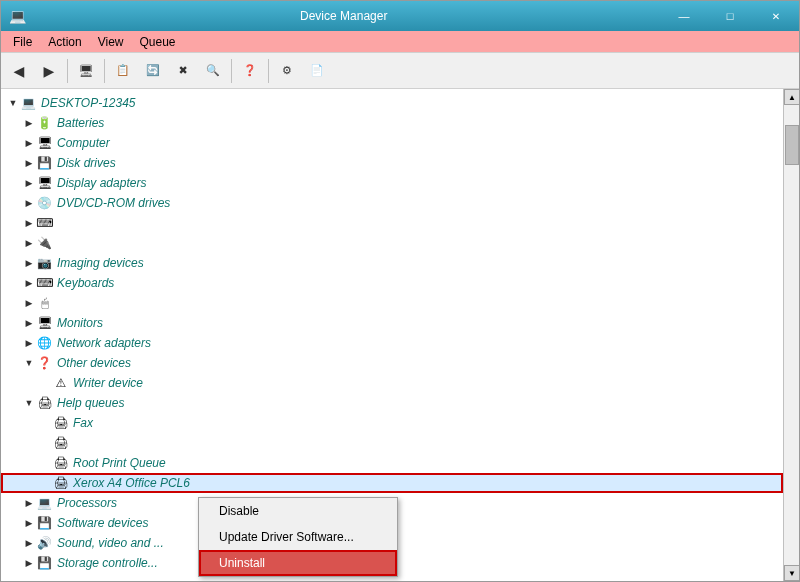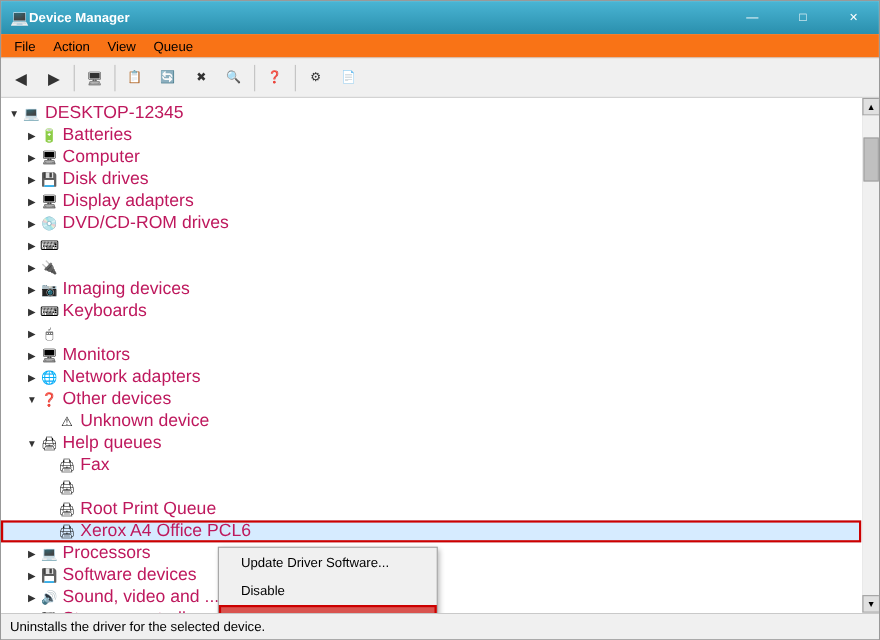--- a/index.html
+++ b/index.html
@@ -3,27 +3,27 @@
   <meta charset="utf-8">
   <style>
     * { margin: 0; padding: 0; box-sizing: border-box; }
     body { width: 800px; height: 582px; background: #c0c0c0; font-family: 'Segoe UI', Tahoma, sans-serif; font-size: 12px; overflow: hidden; }
     
     
     .window { width: 800px; height: 582px; background: #f0f0f0; border: 1px solid #999; display: flex; flex-direction: column; }
     
     
     .title-bar { height: 30px; background: linear-gradient(to bottom, #4ab5d4, #2a8fad); display: flex; align-items: center; justify-content: space-between; padding: 0 0 0 8px; flex-shrink: 0; }
-    .title-bar-title { color: white; font-size: 12px; font-weight: bold; flex: 1; }
+    .title-bar-title { color: white; font-size: 12px; font-weight: normal; flex: 1; text-align: center; }
     .title-bar-controls { display: flex; height: 100%; }
     .title-btn { width: 46px; height: 30px; display: flex; align-items: center; justify-content: center; color: white; font-size: 11px; cursor: pointer; }
     .title-btn.close { font-size: 10px; }
     
     
-    .menu-bar { height: 22px; background: #f97316; display: flex; align-items: center; padding: 0 4px; border-bottom: 1px solid #d0d0d0; flex-shrink: 0; }
+    .menu-bar { height: 22px; background: #fca5a5; display: flex; align-items: center; padding: 0 4px; border-bottom: 1px solid #d0d0d0; flex-shrink: 0; }
     .menu-item { padding: 2px 8px; cursor: pointer; font-size: 12px; color: #000; }
     
     
     .toolbar { height: 36px; background: #f0f0f0; display: flex; align-items: center; padding: 0 4px; border-bottom: 1px solid #d0d0d0; flex-shrink: 0; gap: 2px; }
     .tb-btn { width: 28px; height: 28px; display: flex; align-items: center; justify-content: center; border: 1px solid transparent; cursor: pointer; background: transparent; font-size: 14px; color: #333; }
     .tb-sep { width: 1px; height: 24px; background: #c0c0c0; margin: 0 2px; }
     
     
     .main-area { flex: 1; display: flex; overflow: hidden; position: relative; }
     
@@ -31,21 +31,21 @@
     .tree-panel { flex: 1; background: white; overflow-y: auto; overflow-x: hidden; padding: 4px 0; position: relative; }
     .tree-panel::-webkit-scrollbar { width: 16px; }
     .tree-panel::-webkit-scrollbar-track { background: #f0f0f0; }
     .tree-panel::-webkit-scrollbar-thumb { background: #c0c0c0; border: 1px solid #a0a0a0; }
     
     
     .tree-item { display: flex; align-items: center; height: 20px; padding-left: 4px; cursor: pointer; white-space: nowrap; }
     
     .expand-arrow { width: 16px; height: 16px; display: flex; align-items: center; justify-content: center; font-size: 9px; color: #333; flex-shrink: 0; }
     .tree-icon { width: 16px; height: 16px; display: flex; align-items: center; justify-content: center; margin-right: 4px; flex-shrink: 0; font-size: 12px; }
-    .tree-label { font-size: 16px; color: #be185d; }
+    .tree-label { font-size: 12px; color: #0f766e; font-style: italic; }
     
     
     .indent-0 { padding-left: 4px; }
     .indent-1 { padding-left: 20px; }
     .indent-2 { padding-left: 36px; }
     
     
     .red-border { outline: 2px solid #cc0000; outline-offset: -2px; }
     
     
@@ -185,21 +185,21 @@
 
       <div class="tree-item indent-1">
         <div class="expand-arrow">▼</div>
         <div class="tree-icon">❓</div>
         <span class="tree-label">Other devices</span>
       </div>
 
       <div class="tree-item indent-2">
         <div class="expand-arrow"></div>
         <div class="tree-icon">⚠</div>
-        <span class="tree-label">Unknown device</span>
+        <span class="tree-label">Writer device</span>
       </div>
 
       <div class="tree-item indent-1">
         <div class="expand-arrow">▼</div>
         <div class="tree-icon">🖨</div>
         <span class="tree-label">Help queues</span>
       </div>
 
       <div class="tree-item indent-2">
         <div class="expand-arrow"></div>
@@ -252,24 +252,21 @@
 
     <div class="scrollbar-right">
       <div class="scroll-up">▲</div>
       <div class="scroll-track">
         <div class="scroll-thumb"></div>
       </div>
       <div class="scroll-down">▼</div>
     </div>
 
     <div class="context-menu">
+      <div class="ctx-item">Disable</div>
       <div class="ctx-item">Update Driver Software...</div>
-      <div class="ctx-item">Disable</div>
       <div class="ctx-item uninstall">Uninstall</div>
 
     </div>
 
   </div>
 
-  <div class="status-bar">
-    <span class="status-text">Uninstalls the driver for the selected device.</span>
-  </div>
 </div>
 
 </body></html>

